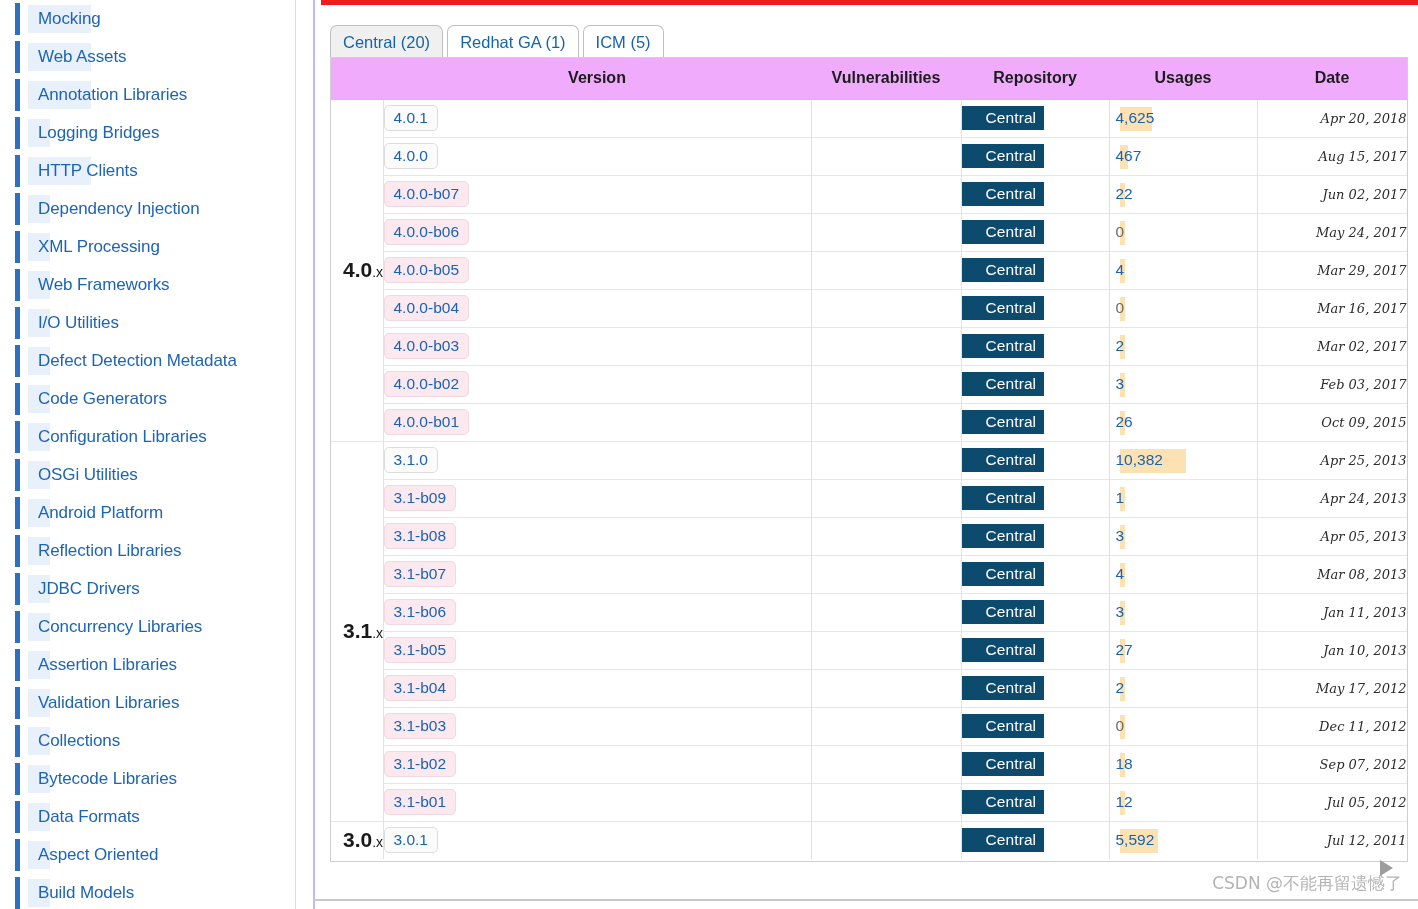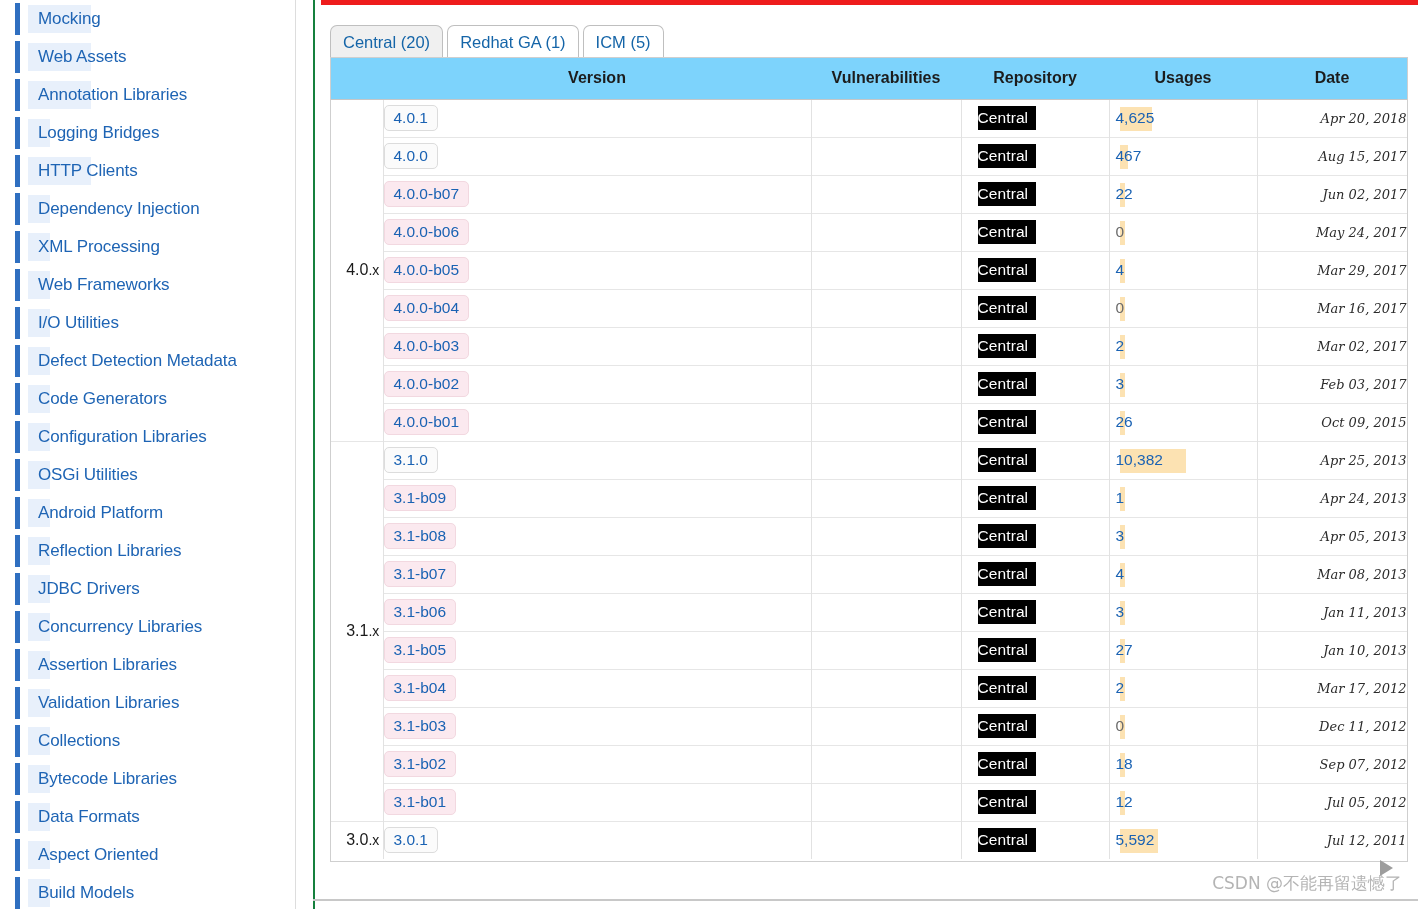--- a/index.html
+++ b/index.html
@@ -66,21 +66,21 @@
     background: #dddddd;
   }
 
   
   #main {
     position: absolute;
     left: 313px; top: 0;
     width: 1105px;
     height: 909px;
     background: #ffffff;
-    border-left: 2px solid #15803d;
+    border-left: 2px solid #c4b5fd;
   }
   #red-rule {
     position: absolute;
     left: 6px; top: 0;
     width: 1099px;
     height: 5px;
     background: #ee1c1c;
   }
 
   
@@ -116,21 +116,21 @@
     border: 1px solid #cfcfcf;
     background: #ffffff;
     overflow: hidden;
   }
   table.vtab {
     border-collapse: collapse;
     width: 1076px;
     table-layout: fixed;
   }
   table.vtab thead th {
-    background: #7dd3fc;
+    background: #f0abfc;
     height: 41px;
     font-size: 16px;
     font-weight: bold;
     color: #1c1c1c;
     border-bottom: 1px solid #c6c6c6;
     text-align: center;
     padding: 0;
   }
   table.vtab td {
     height: 38px;
@@ -146,21 +146,21 @@
   .col-repo { width: 148px; }
   .col-use  { width: 148px; }
   .col-date { width: 150px; border-right: none !important; }
 
   td.grpcell {
     text-align: center;
     font-size: 15px;
     color: #1a1a1a;
     border-right: 1px solid #d6d6d6;
   }
-  td.grpcell b { font-size: 16px; font-weight: normal; margin-left: 12px; }
+  td.grpcell b { font-size: 21px; font-weight: bold; margin-left: 12px; }
   td.grpcell .x { font-size: 14px; }
 
   td.vercell { padding-left: 11px; }
   .vbadge {
     display: inline-block;
     padding: 2px 9px 3px 9px;
     border: 1px solid #dcdcdc;
     border-radius: 5px;
     background: #fbfbfb;
     color: #1a62b3;
@@ -168,27 +168,26 @@
     line-height: 19px;
   }
   .vbadge.beta {
     background: #fbe9ef;
     border-color: #f2d8e0;
   }
 
   td.repocell { padding-left: 10px; }
   .repo-badge {
     display: inline-block;
-    background: #000000;
+    background: #0c4a6e;
     color: #ffffff;
     font-size: 15.5px;
     line-height: 21px;
-    padding: 1px 8px 2px 0;
+    padding: 1px 8px 2px 24px;
     letter-spacing: 0.1px;
-    margin-left: 16px;
   }
 
   td.usecell {
     position: relative;
     padding-left: 12px;
   }
   .use-bar {
     position: absolute;
     left: 10px; top: 7px;
     height: 24px;
@@ -524,21 +523,21 @@
               <td></td>
               <td class="repocell"><span class="repo-badge">Central</span></td>
               <td class="usecell"><span class="use-bar" style="width: 5px;"></span><span class="use-val">27</span></td>
               <td class="datecell">Jan 10, 2013</td>
             </tr>
             <tr>
               <td class="vercell"><span class="vbadge beta">3.1-b04</span></td>
               <td></td>
               <td class="repocell"><span class="repo-badge">Central</span></td>
               <td class="usecell"><span class="use-bar" style="width: 5px;"></span><span class="use-val">2</span></td>
-              <td class="datecell">Mar 17, 2012</td>
+              <td class="datecell">May 17, 2012</td>
             </tr>
             <tr>
               <td class="vercell"><span class="vbadge beta">3.1-b03</span></td>
               <td></td>
               <td class="repocell"><span class="repo-badge">Central</span></td>
               <td class="usecell"><span class="use-bar" style="width: 5px;"></span><span class="use-val zero">0</span></td>
               <td class="datecell">Dec 11, 2012</td>
             </tr>
             <tr>
               <td class="vercell"><span class="vbadge beta">3.1-b02</span></td>

